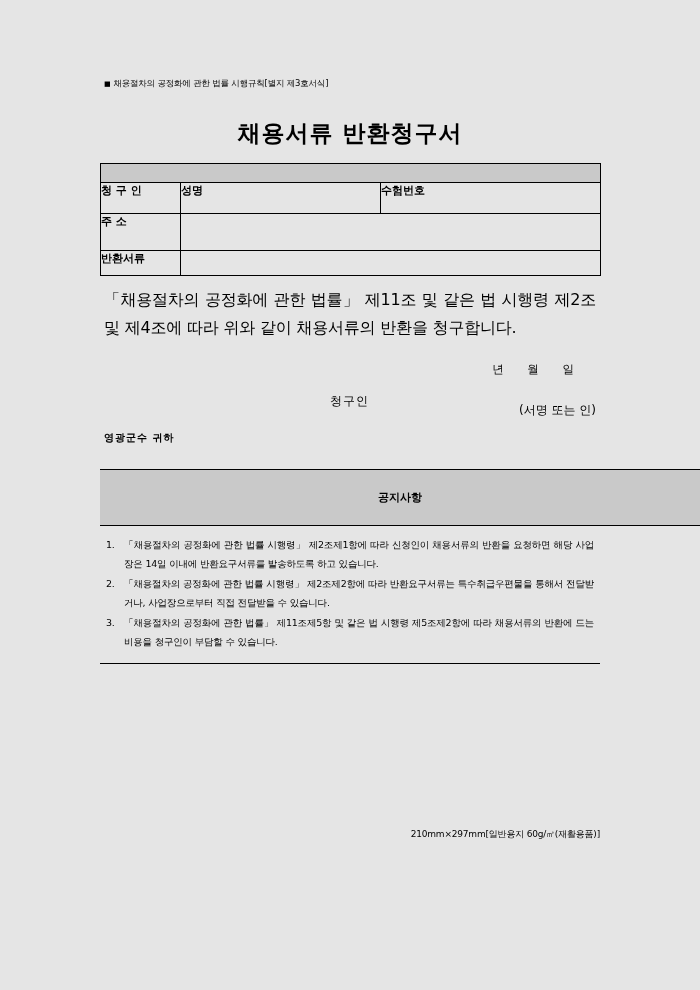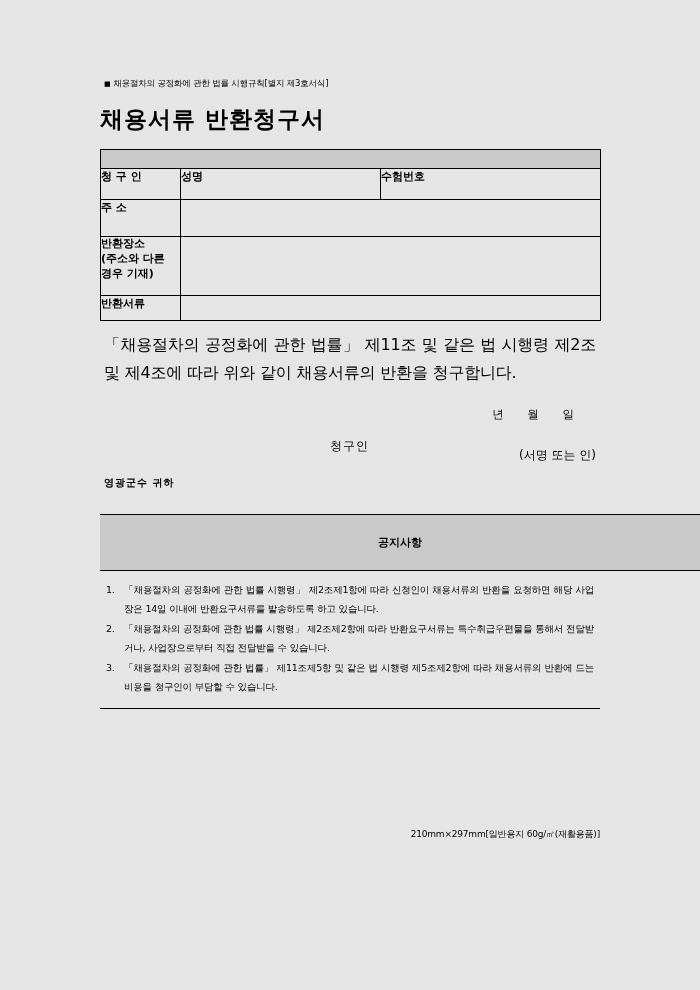--- a/index.html
+++ b/index.html
@@ -39,25 +39,25 @@
     margin: 0 0 0 4px;
     white-space: nowrap;
   }
   .form-ref .bullet {
     font-size: 7px;
     vertical-align: middle;
     margin-right: 3px;
   }
 
   .doc-title {
-    text-align: left;
+    text-align: center;
     font-size: 23px;
     font-weight: bold;
     letter-spacing: 1px;
-    margin-top: 14px;
+    margin-top: 28px;
     margin-bottom: 14px;
   }
 
   table.main {
     border-collapse: collapse;
     width: 500px;
     table-layout: fixed;
     border-radius: 19px;
   }
   table.main td {
@@ -216,28 +216,20 @@
         <tr class="band">
           <td colspan="3"></td>
         </tr>
         <tr class="r1">
           <td class="lbl">청 구 인</td>
           <td class="fld"><span>성명</span></td>
           <td class="fld"><span>수험번호</span></td>
         </tr>
         <tr class="r2">
           <td class="lbl">주  소</td>
-          <td class="cell-blank" colspan="2"></td>
-        </tr>
-        <tr class="r3">
-          <td class="lbl-multi">
-            <div>반환장소</div>
-            <div>(주소와 다른</div>
-            <div>경우 기재)</div>
-          </td>
           <td class="cell-blank" colspan="2"></td>
         </tr>
         <tr class="r4">
           <td class="lbl">반환서류</td>
           <td class="cell-blank" colspan="2"></td>
         </tr>
       </tbody>
     </table>
 
     <div class="statement">「채용절차의 공정화에 관한 법률」 제11조 및 같은 법 시행령 제2조 및 제4조에 따라 위와 같이 채용서류의 반환을 청구합니다.</div>

